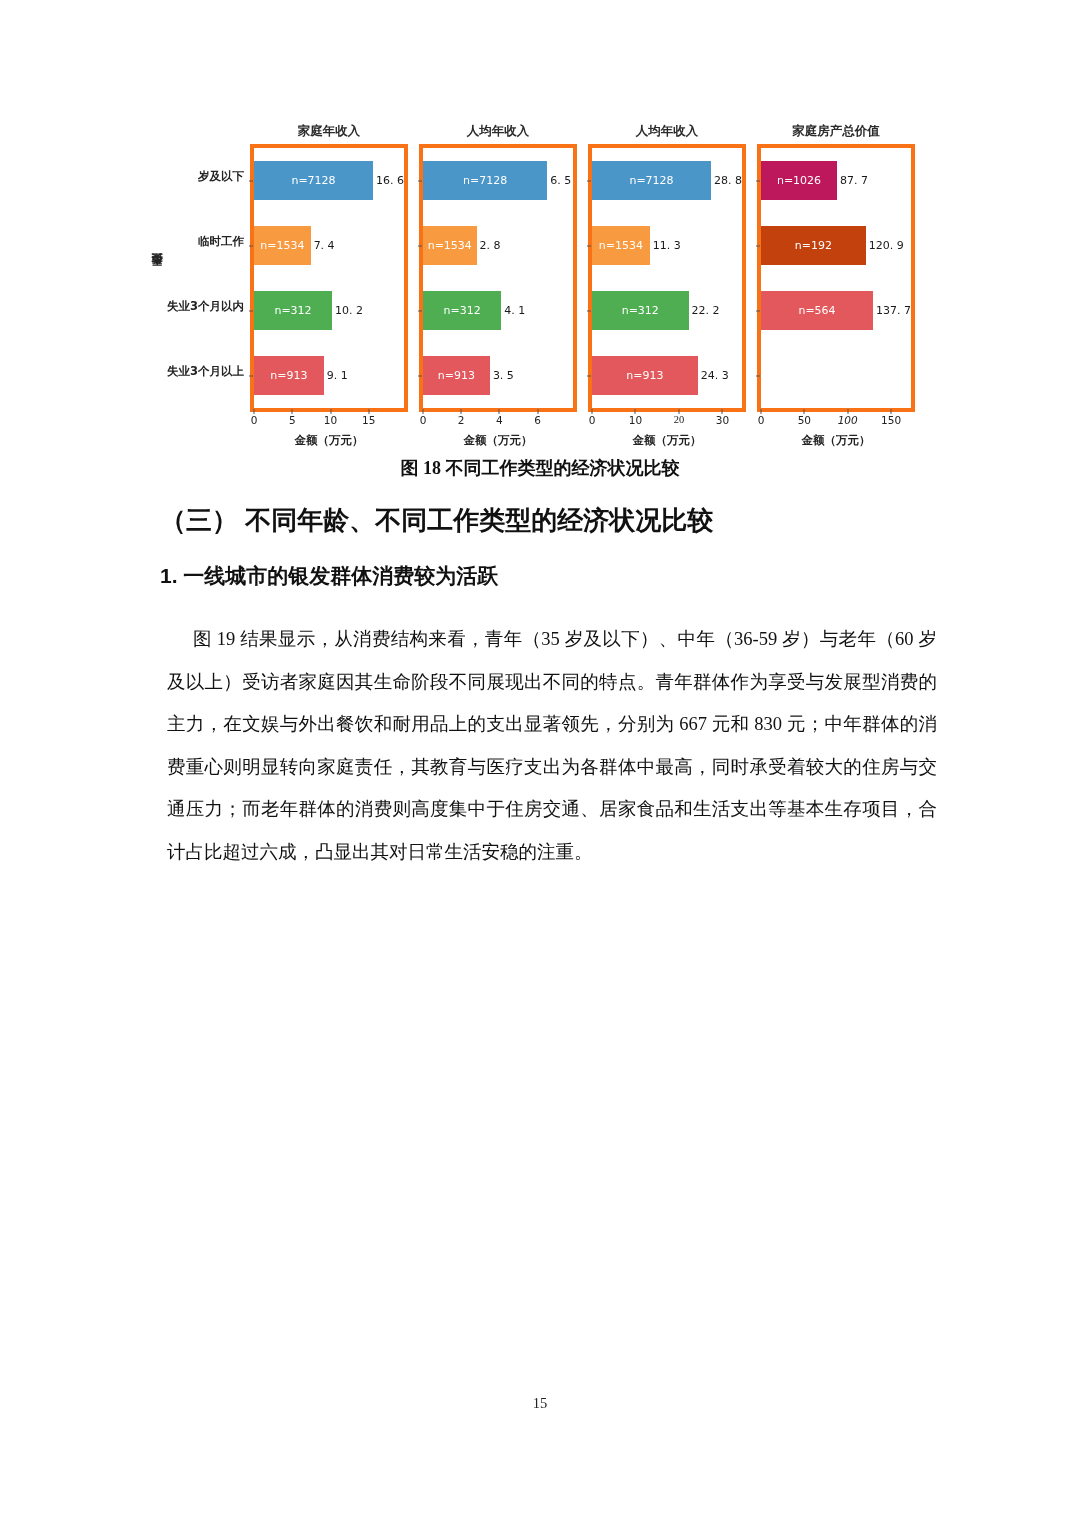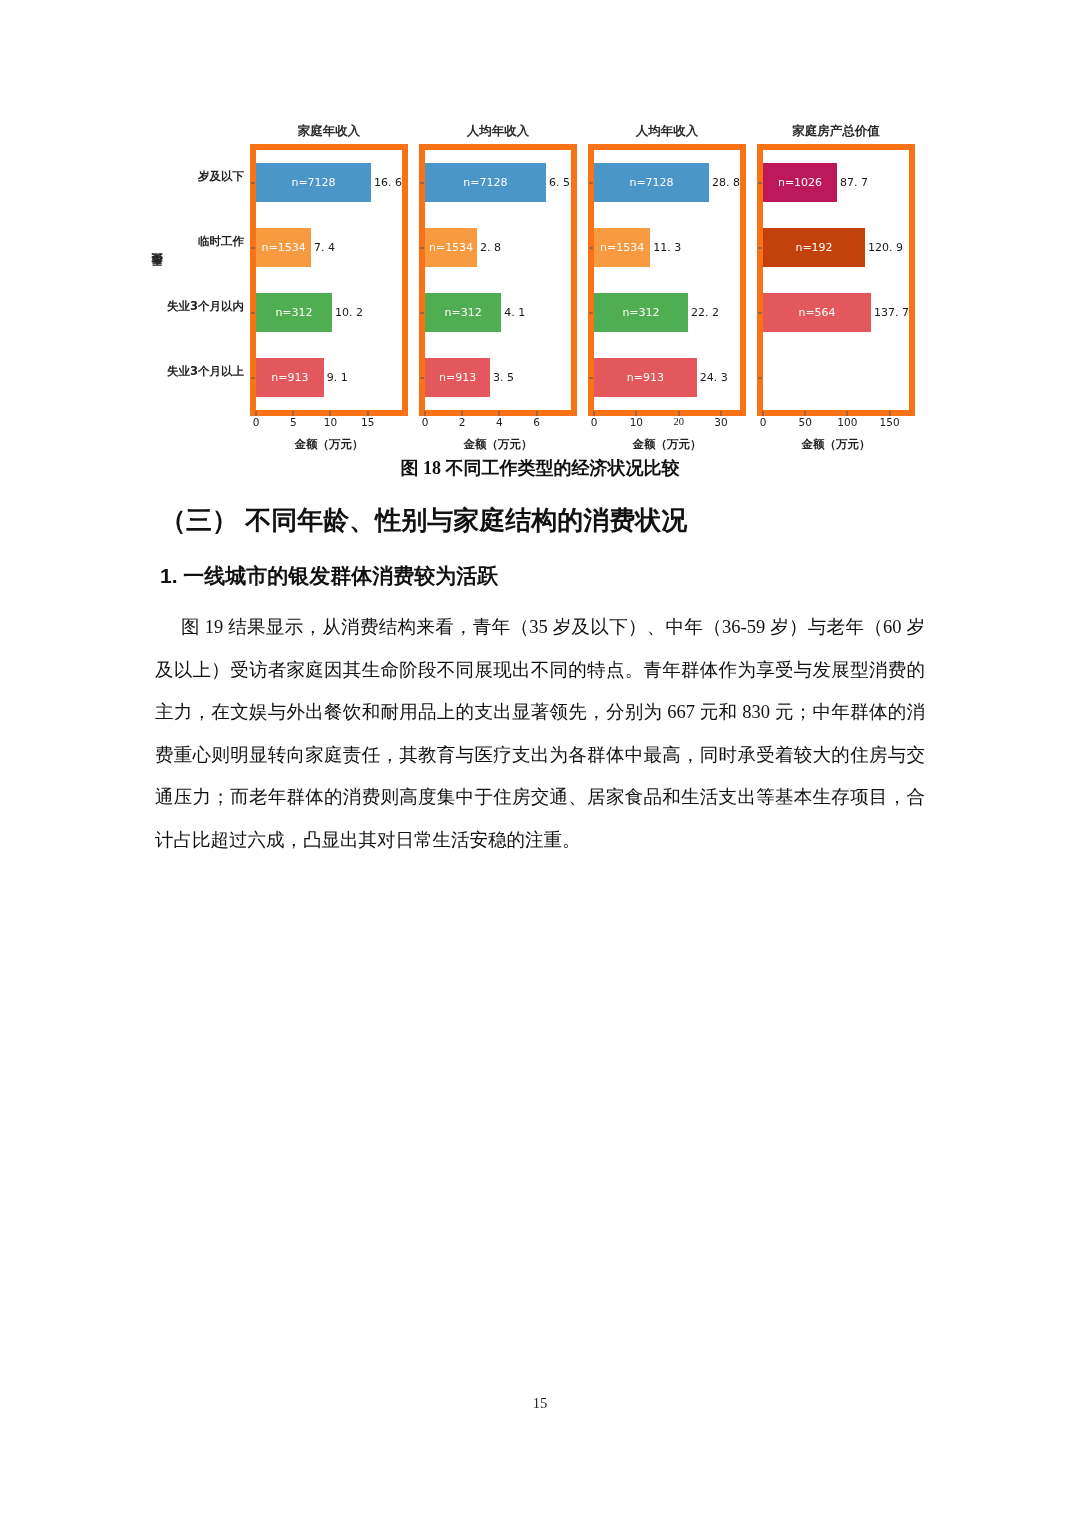--- a/index.html
+++ b/index.html
@@ -32,21 +32,21 @@
     white-space: nowrap;
   }
   .panels { position: absolute; left: 100px; top: 0; display: flex; gap: 11px; }
   .panel { width: 158px; }
   .panel-title {
     height: 24px; display: flex; align-items: flex-end; justify-content: center;
     padding-bottom: 4px; box-sizing: border-box;
     font-size: 12.5px; font-weight: bold; color: #2b2b2b; white-space: nowrap;
   }
   .plot {
-    position: relative; height: 260px; border: 6px solid #f97316; background: #fff;
+    position: relative; height: 260px; border: 4px solid #f97316; background: #fff;
   }
   .bar-row { height: 65px; position: relative; display: flex; align-items: center; }
   .bar { height: 39px; display: flex; align-items: center; justify-content: center; min-width: 0; }
   .n-label { color: #ffffff; font-size: 11px; white-space: nowrap; }
   .val-label { font-size: 11px; color: #1a1a1a; margin-left: 3px; white-space: nowrap; }
   .y-tick-mark { position: absolute; left: -5px; width: 4px; height: 1px; background: #555; transform: translateY(-50%); }
   .x-tick-mark { position: absolute; bottom: -6px; width: 1px; height: 5px; background: #555; transform: translateX(-50%); }
   .x-tick-label {
     position: absolute; top: calc(100% + 6px); transform: translateX(-50%);
     font-size: 10.5px; color: #222; white-space: nowrap;
@@ -66,21 +66,21 @@
     position: absolute; left: 160px; top: 503px; margin: 0;
     font-family: "Liberation Sans", "DejaVu Sans", sans-serif;
     font-size: 26px; font-weight: bold; color: #111; white-space: nowrap;
   }
   .sub-heading {
     position: absolute; left: 160px; top: 562px; margin: 0;
     font-family: "Liberation Sans", "DejaVu Sans", sans-serif;
     font-size: 21px; font-weight: bold; color: #111; white-space: nowrap;
   }
   .paragraph {
-    position: absolute; left: 155px; top: 606px; width: 770px; margin: 0;
+    position: absolute; left: 155px; top: 606px; width: 770px; margin: 12px;
     font-size: 18.5px; line-height: 42.5px; text-align: justify;
     text-indent: 26px; color: #111;
   }
   .page-number {
     position: absolute; top: 1395px; left: 0; width: 1080px; text-align: center;
     font-size: 14.5px; color: #222;
   }
 </style>
 </head>
 <body>
@@ -246,30 +246,30 @@
                   <span class="n-label">n=564</span>
                 </div>
                 <span class="val-label">137. 7</span>
               </div>
               <div class="y-tick-mark" style="top: 227.5px;"></div>
               <div class="x-tick-mark" style="left: 0%;"></div>
               <div class="x-tick-label" style="left: 0%;">0</div>
               <div class="x-tick-mark" style="left: 28.9017%;"></div>
               <div class="x-tick-label" style="left: 28.9017%;">50</div>
               <div class="x-tick-mark" style="left: 57.8035%;"></div>
-              <div class="x-tick-label" style="left: 57.8035%;">100</div>
+              <div class="x-tick-label" style="left: 57.8035%; font-style: italic;">100</div>
               <div class="x-tick-mark" style="left: 86.7052%;"></div>
               <div class="x-tick-label" style="left: 86.7052%;">150</div>
             </div>
             <div class="x-axis-label">金额（万元）</div>
           </div>
         </div>
     </div>
   </div>
 
   <div class="figure-caption">图 18 不同工作类型的经济状况比较</div>
 
-  <h2 class="section-heading">（三） 不同年龄、性别与家庭结构的消费状况</h2>
+  <h2 class="section-heading">（三） 不同年龄、不同工作类型的经济状况比较</h2>
   <h3 class="sub-heading">1. 一线城市的银发群体消费较为活跃</h3>
   <p class="paragraph">图 19 结果显示，从消费结构来看，青年（35 岁及以下）、中年（36-59 岁）与老年（60 岁及以上）受访者家庭因其生命阶段不同展现出不同的特点。青年群体作为享受与发展型消费的主力，在文娱与外出餐饮和耐用品上的支出显著领先，分别为 667 元和 830 元；中年群体的消费重心则明显转向家庭责任，其教育与医疗支出为各群体中最高，同时承受着较大的住房与交通压力；而老年群体的消费则高度集中于住房交通、居家食品和生活支出等基本生存项目，合计占比超过六成，凸显出其对日常生活安稳的注重。</p>
 
   <div class="page-number">15</div>
 </div>
 
 </body></html>

